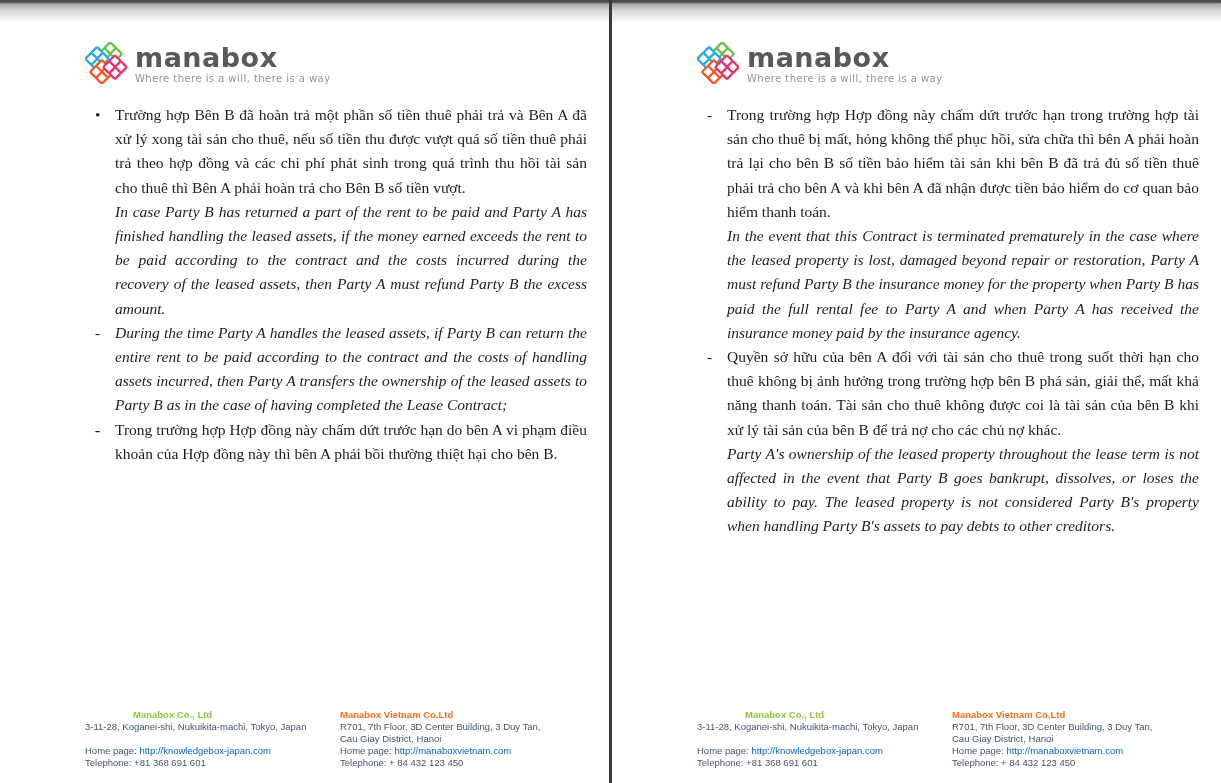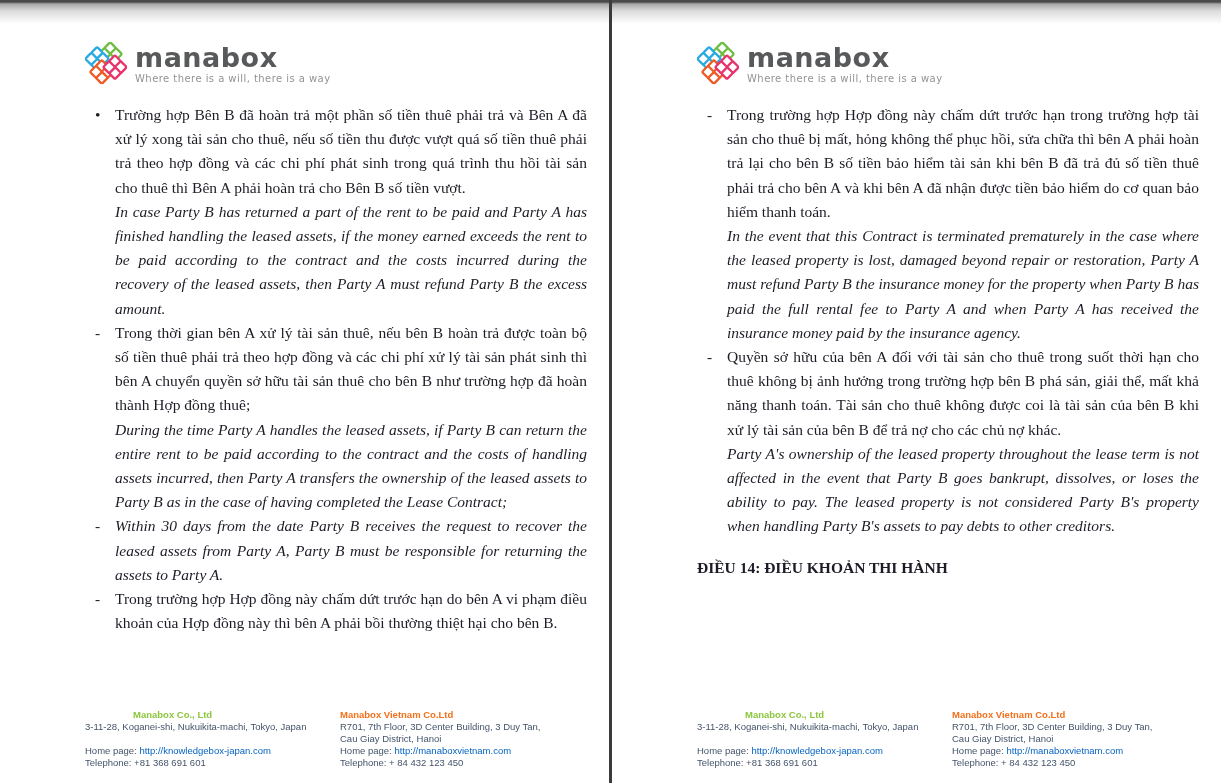--- a/index.html
+++ b/index.html
@@ -91,30 +91,26 @@
     <div class="page-body">
       <div class="para vi">
         <span class="marker">•</span>
         <span>Trường hợp Bên B đã hoàn trả một phần số tiền thuê phải trả và Bên A đã xử lý xong tài sản cho thuê, nếu số tiền thu được vượt quá số tiền thuê phải trả theo hợp đồng và các chi phí phát sinh trong quá trình thu hồi tài sản cho thuê thì Bên A phải hoàn trả cho Bên B số tiền vượt.</span>
       </div>
       <div class="para en">
         <span>In case Party B has returned a part of the rent to be paid and Party A has finished handling the leased assets, if the money earned exceeds the rent to be paid according to the contract and the costs incurred during the recovery of the leased assets, then Party A must refund Party B the excess amount.</span>
       </div>
       <div class="para vi">
         <span class="marker">-</span>
-        <span>Trong thời gian bên A xử lý tài sản thuê, nếu bên B hoàn trả được toàn bộ số tiền thuê phải trả theo hợp đồng và các chi phí xử lý tài sản phát sinh thì bên A chuyển quyền sở hữu tài sản thuê cho bên B như trường hợp đã hoàn thành Hợp đồng thuê;</span>
       </div>
       <div class="para en">
         <span>During the time Party A handles the leased assets, if Party B can return the entire rent to be paid according to the contract and the costs of handling assets incurred, then Party A transfers the ownership of the leased assets to Party B as in the case of having completed the Lease Contract;</span>
       </div>
       <div class="para vi">
         <span class="marker">-</span>
-      </div>
-      <div class="para en">
-        <span>Within 30 days from the date Party B receives the request to recover the leased assets from Party A, Party B must be responsible for returning the assets to Party A.</span>
       </div>
       <div class="para vi">
         <span class="marker">-</span>
         <span>Trong trường hợp Hợp đồng này chấm dứt trước hạn do bên A vi phạm điều khoản của Hợp đồng này thì bên A phải bồi thường thiệt hại cho bên B.</span>
       </div>
     </div>
 
     <div class="page-footer">
       <div class="f-col1">
         <div class="f-company jp">Manabox Co., Ltd</div>
@@ -176,21 +172,20 @@
       <div class="para en">
         <span>In the event that this Contract is terminated prematurely in the case where the leased property is lost, damaged beyond repair or restoration, Party A must refund Party B the insurance money for the property when Party B has paid the full rental fee to Party A and when Party A has received the insurance money paid by the insurance agency.</span>
       </div>
       <div class="para vi">
         <span class="marker">-</span>
         <span>Quyền sở hữu của bên A đối với tài sản cho thuê trong suốt thời hạn cho thuê không bị ảnh hưởng trong trường hợp bên B phá sản, giải thể, mất khả năng thanh toán. Tài sản cho thuê không được coi là tài sản của bên B khi xử lý tài sản của bên B để trả nợ cho các chủ nợ khác.</span>
       </div>
       <div class="para en">
         <span>Party A's ownership of the leased property throughout the lease term is not affected in the event that Party B goes bankrupt, dissolves, or loses the ability to pay. The leased property is not considered Party B's property when handling Party B's assets to pay debts to other creditors.</span>
       </div>
-      <div class="heading vi">ĐIỀU 14: ĐIỀU KHOẢN THI HÀNH</div>
     </div>
 
     <div class="page-footer">
       <div class="f-col1">
         <div class="f-company jp">Manabox Co., Ltd</div>
         <div class="f-addr">3-11-28, Koganei-shi, Nukuikita-machi, Tokyo, Japan</div>
         <div class="f-gap"></div>
         <div><span>Home page: </span><span class="f-link">http://knowledgebox-japan.com</span></div>
         <div>Telephone: +81 368 691 601</div>
       </div>

